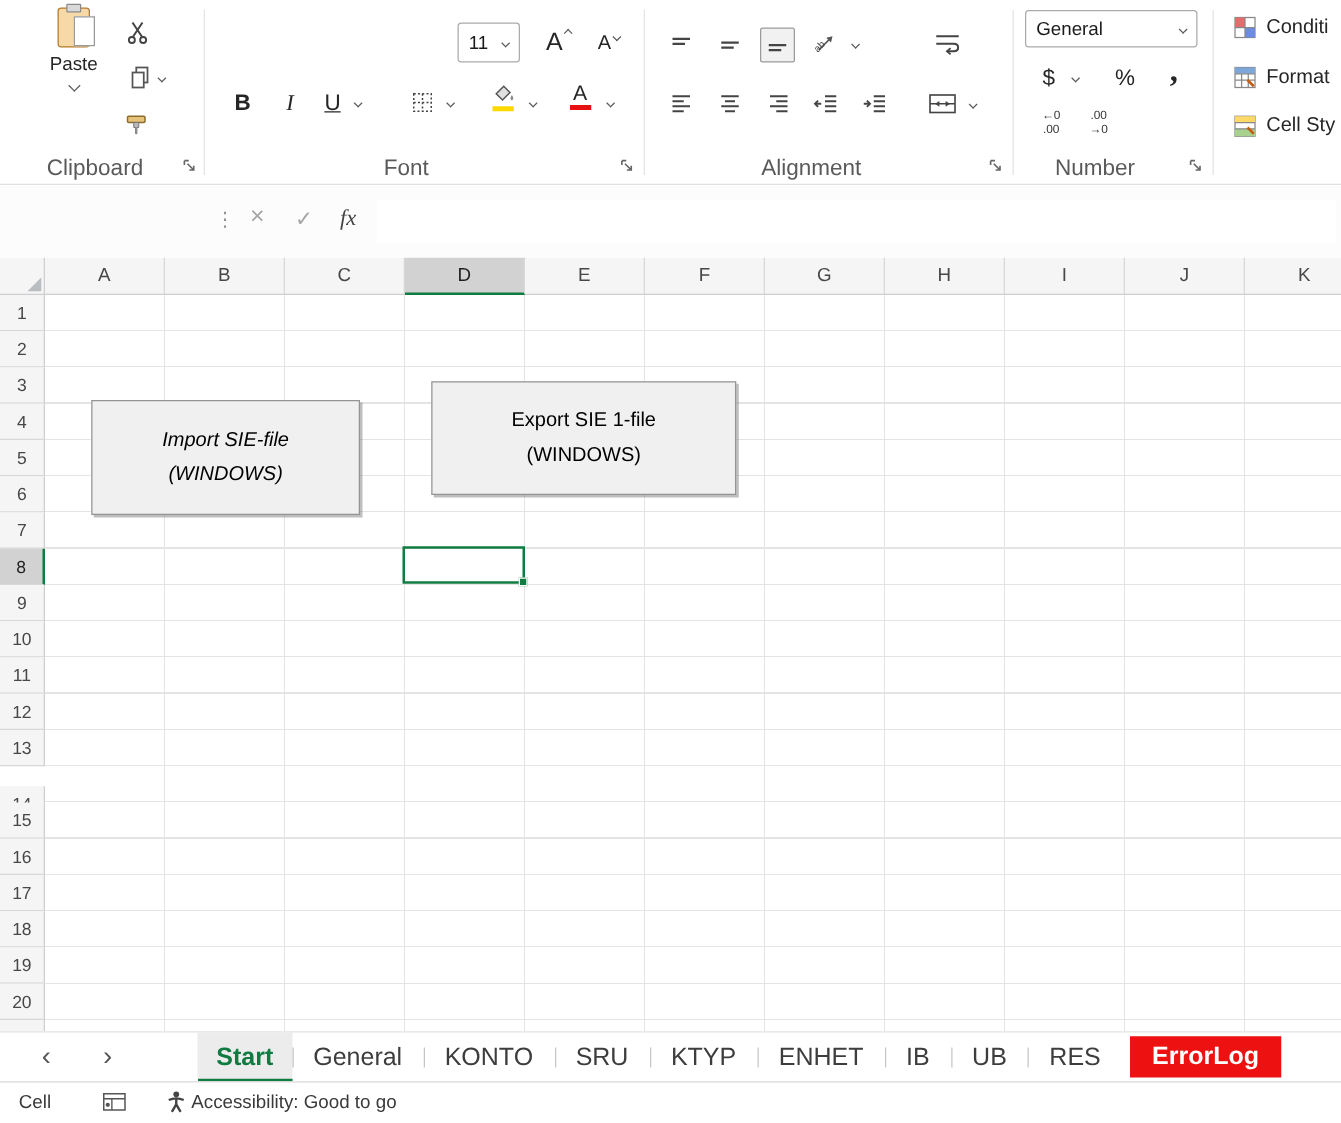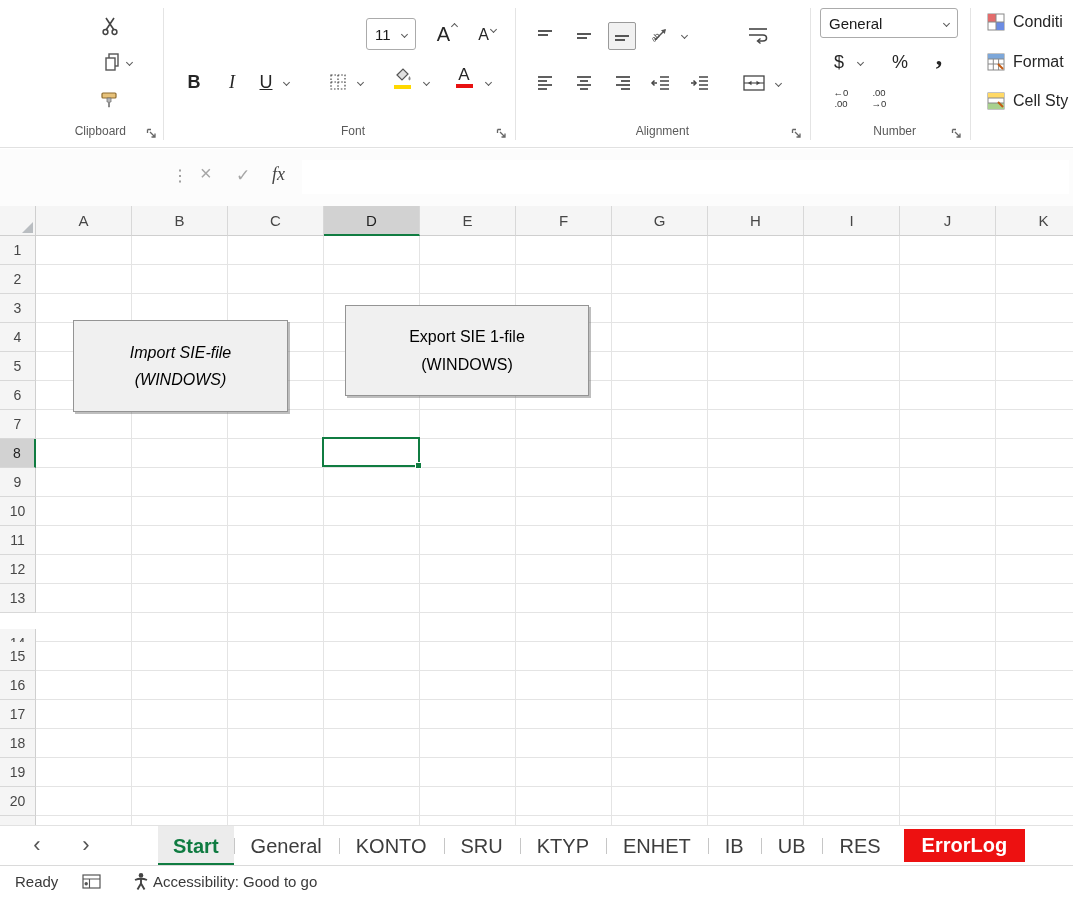--- a/index.html
+++ b/index.html
@@ -6,21 +6,21 @@
   body { background:#fff; }
   .app {
     position:relative; width:1073px; height:898px; overflow:hidden;
     font-family:"Liberation Sans", sans-serif; color:#262626; background:#fff;
     user-select:none;
   }
   .abs { position:absolute; }
 
   
   .ribbon { position:absolute; top:0; left:0; right:0; height:148px; background:#fff; border-bottom:1px solid #e1e1e1; }
-  .glabel { font-size:12px; color:#5a5a5a; text-align:right; }
+  .glabel { font-size:18px; color:#5a5a5a; text-align:center; }
   .vsep { position:absolute; width:1px; top:8px; height:132px; background:#e4e4e4; }
   .chv { width:7px; height:7px; border-right:1.5px solid #5a5a5a; border-bottom:1.5px solid #5a5a5a; transform:rotate(45deg); display:inline-block; }
   .chv.up { transform:rotate(-135deg); }
   .chv.sm { width:5px; height:5px; }
   .combo { border:1px solid #ababab; border-radius:3px; background:#fff; font-size:15px;
            display:flex; align-items:center; justify-content:space-between; padding:0 8px; color:#1a1a1a; }
   .tool { display:flex; align-items:center; justify-content:center; }
   .active-tool { border:1px solid #9a9a9a; background:#f1f1f1; border-radius:2px; }
   .clip { width:26px; height:32px; background:#f7d9a8; border:1.5px solid #b57a28; border-radius:3px; position:relative; }
   .clip::before { content:""; position:absolute; top:-4px; left:6px; width:10px; height:5px; background:#d9d9d9; border:1px solid #8a8a8a; border-radius:1px; }
@@ -67,20 +67,25 @@
   
   .statusbar { position:absolute; top:865px; left:0; right:0; height:33px; background:#fff; border-top:1px solid #dadada; font-size:15px; color:#3a3a3a; }
 </style>
 </head>
 <body>
 
 <div class="app">
 
   <div class="ribbon">
 
+    <div class="abs" style="left:32px;top:6px;width:54px;height:114px;display:flex;flex-direction:column;align-items:center;gap:5px;">
+      <span class="clip"></span>
+      <span style="font-size:15px;">Paste</span>
+      <span class="chv"></span>
+    </div>
     <div class="abs tool" style="left:96px;top:12px;width:28px;height:28px;">
       <svg width="22" height="22" viewBox="0 0 22 22">
         <path d="M7 3 L15 15 M15 3 L7 15" stroke="#444" stroke-width="1.6" fill="none"></path>
         <circle cx="6.5" cy="17" r="2.4" fill="none" stroke="#444" stroke-width="1.5"></circle>
         <circle cx="15.5" cy="17" r="2.4" fill="none" stroke="#444" stroke-width="1.5"></circle>
       </svg>
     </div>
     <div class="abs tool" style="left:94px;top:48px;width:44px;height:28px;gap:4px;">
       <svg width="22" height="22" viewBox="0 0 22 22">
         <rect x="8" y="3" width="9" height="12" fill="#fff" stroke="#555" stroke-width="1.4"></rect>
@@ -392,21 +397,21 @@
       <div class="tab">KTYP</div>
       <div class="tab">ENHET</div>
       <div class="tab">IB</div>
       <div class="tab">UB</div>
       <div class="tab">RES</div>
       <div class="tab red">ErrorLog</div>
     </div>
   </div>
 
   <div class="statusbar">
-    <span class="abs" style="left:15px;top:7px;">Ready</span>
+    <span class="abs" style="left:15px;top:7px;">Cell</span>
     <span class="abs" style="left:82px;top:8px;">
       <svg width="20" height="16">
         <rect x="1" y="1" width="17" height="13" fill="#fff" stroke="#555" stroke-width="1.2"></rect>
         <path d="M1 5 H18 M7.5 5 V14" stroke="#555" stroke-width="1.1" fill="none"></path>
         <circle cx="4.2" cy="9.8" r="1.7" fill="#555"></circle>
       </svg>
     </span>
     <span class="abs" style="left:133px;top:6px;">
       <svg width="16" height="19">
         <circle cx="8" cy="3.4" r="2.3" fill="#444"></circle>

